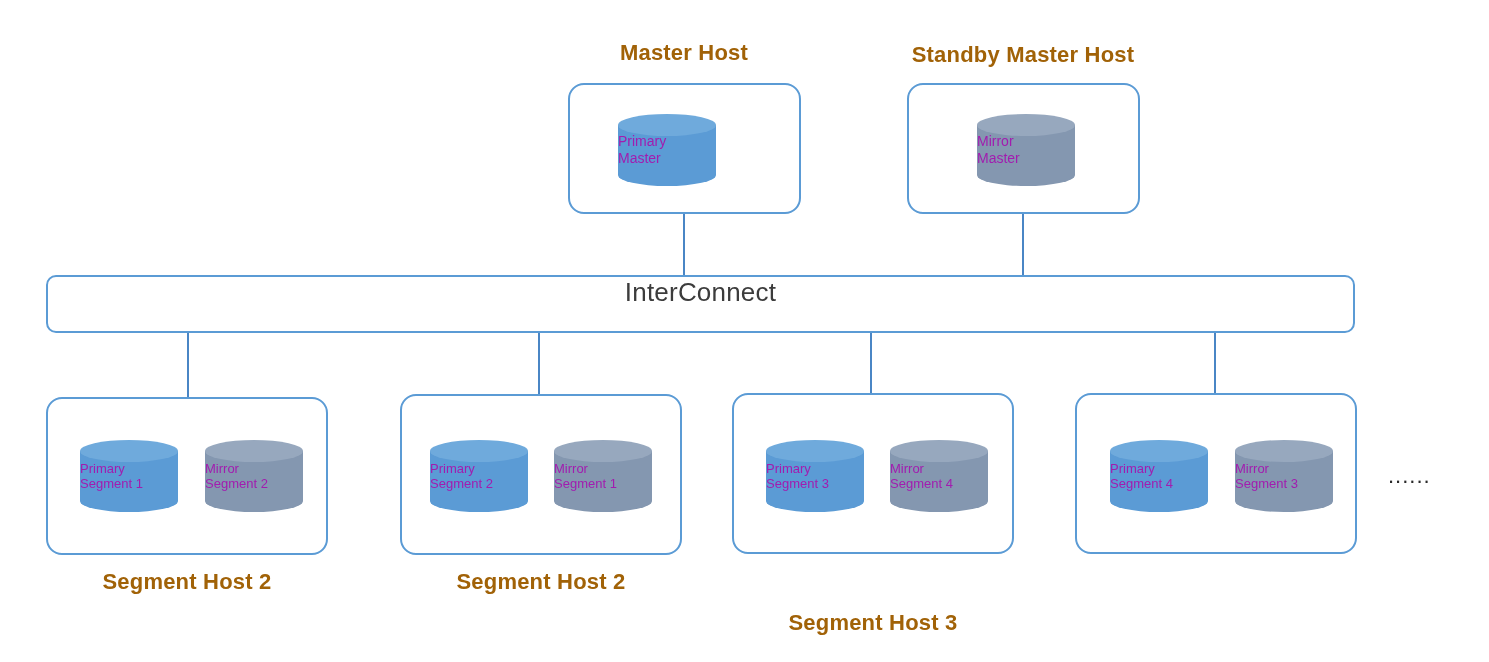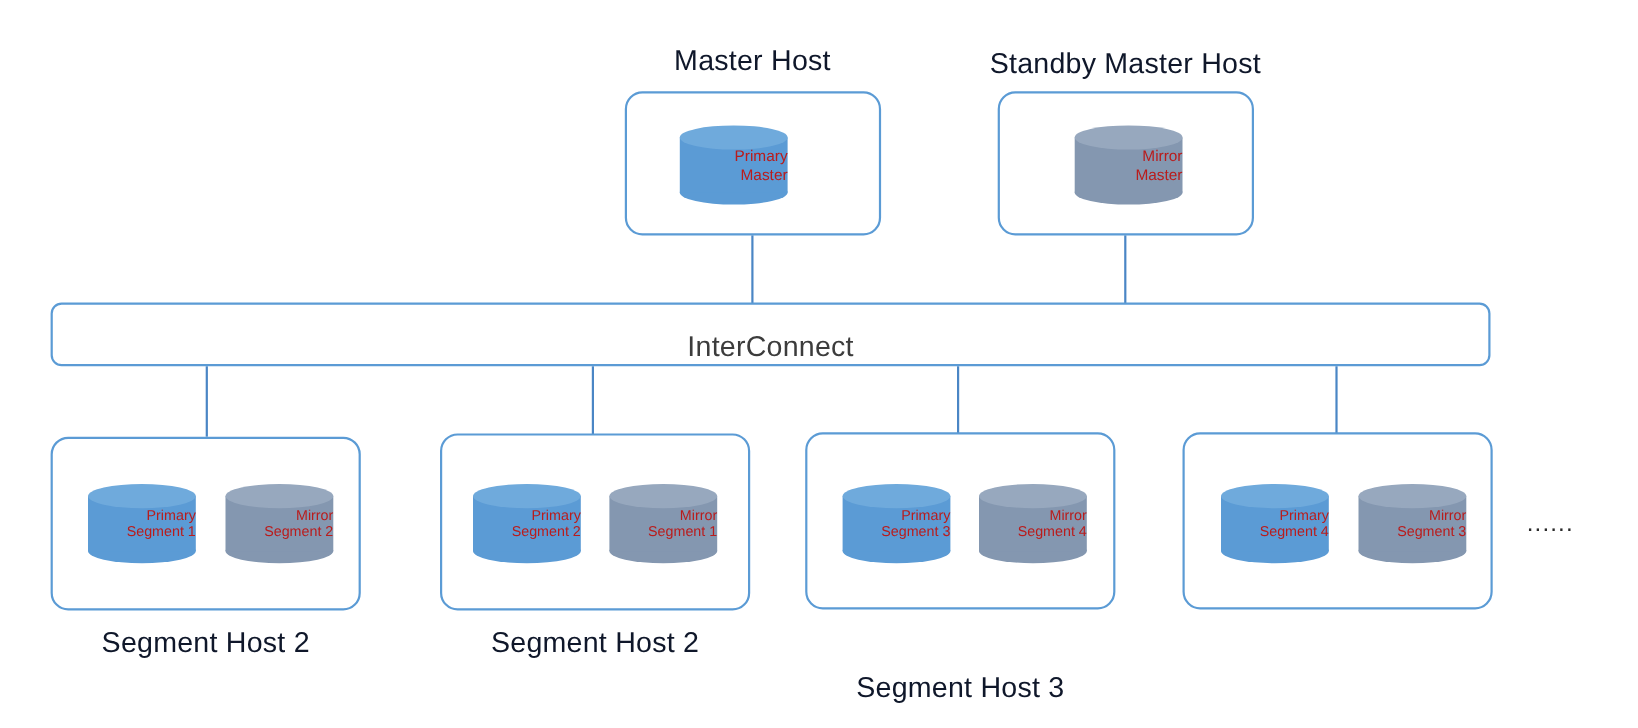--- a/index.html
+++ b/index.html
@@ -28,44 +28,45 @@
   }
 
   
   .interconnect {
     position: absolute;
     box-sizing: border-box;
     border: 2px solid #5B9BD5;
     border-radius: 10px;
     background: #ffffff;
     display: flex;
-    align-items: flex-end;
+    align-items: flex-start;
     justify-content: center;
   }
   .interconnect-label {
     font-size: 26px;
     color: #3c3c3c;
     letter-spacing: 0.2px;
   }
 
   
   .connector {
     position: absolute;
     width: 2px;
     background: #4A86C5;
   }
 
   
   .host-title {
     position: absolute;
-    font-size: 26px;
-    color: #0f172a;
+    font-size: 22px;
+    color: #a16207;
     text-align: center;
     white-space: nowrap;
     letter-spacing: 0.2px;
+    font-weight: bold;
   }
 
   
   .cyl {
     position: absolute;
   }
   .cyl .body {
     position: absolute;
     left: 0;
     right: 0;
@@ -84,25 +85,25 @@
     position: absolute;
     left: 0;
     right: 0;
     bottom: 0;
     height: 22px;
     border-radius: 50%;
   }
   .cyl .cyl-text {
     position: absolute;
     left: 0;
-    right: 0;
+    right: 13px;
     top: 50%;
     transform: translateY(-50%);
-    text-align: right;
-    color: #b91c1c;
+    text-align: left;
+    color: #a21caf;
     line-height: 1.18;
     pointer-events: none;
     z-index: 5;
   }
   .cyl .cyl-text .l1,
   .cyl .cyl-text .l2 {
     display: block;
   }
 
   

